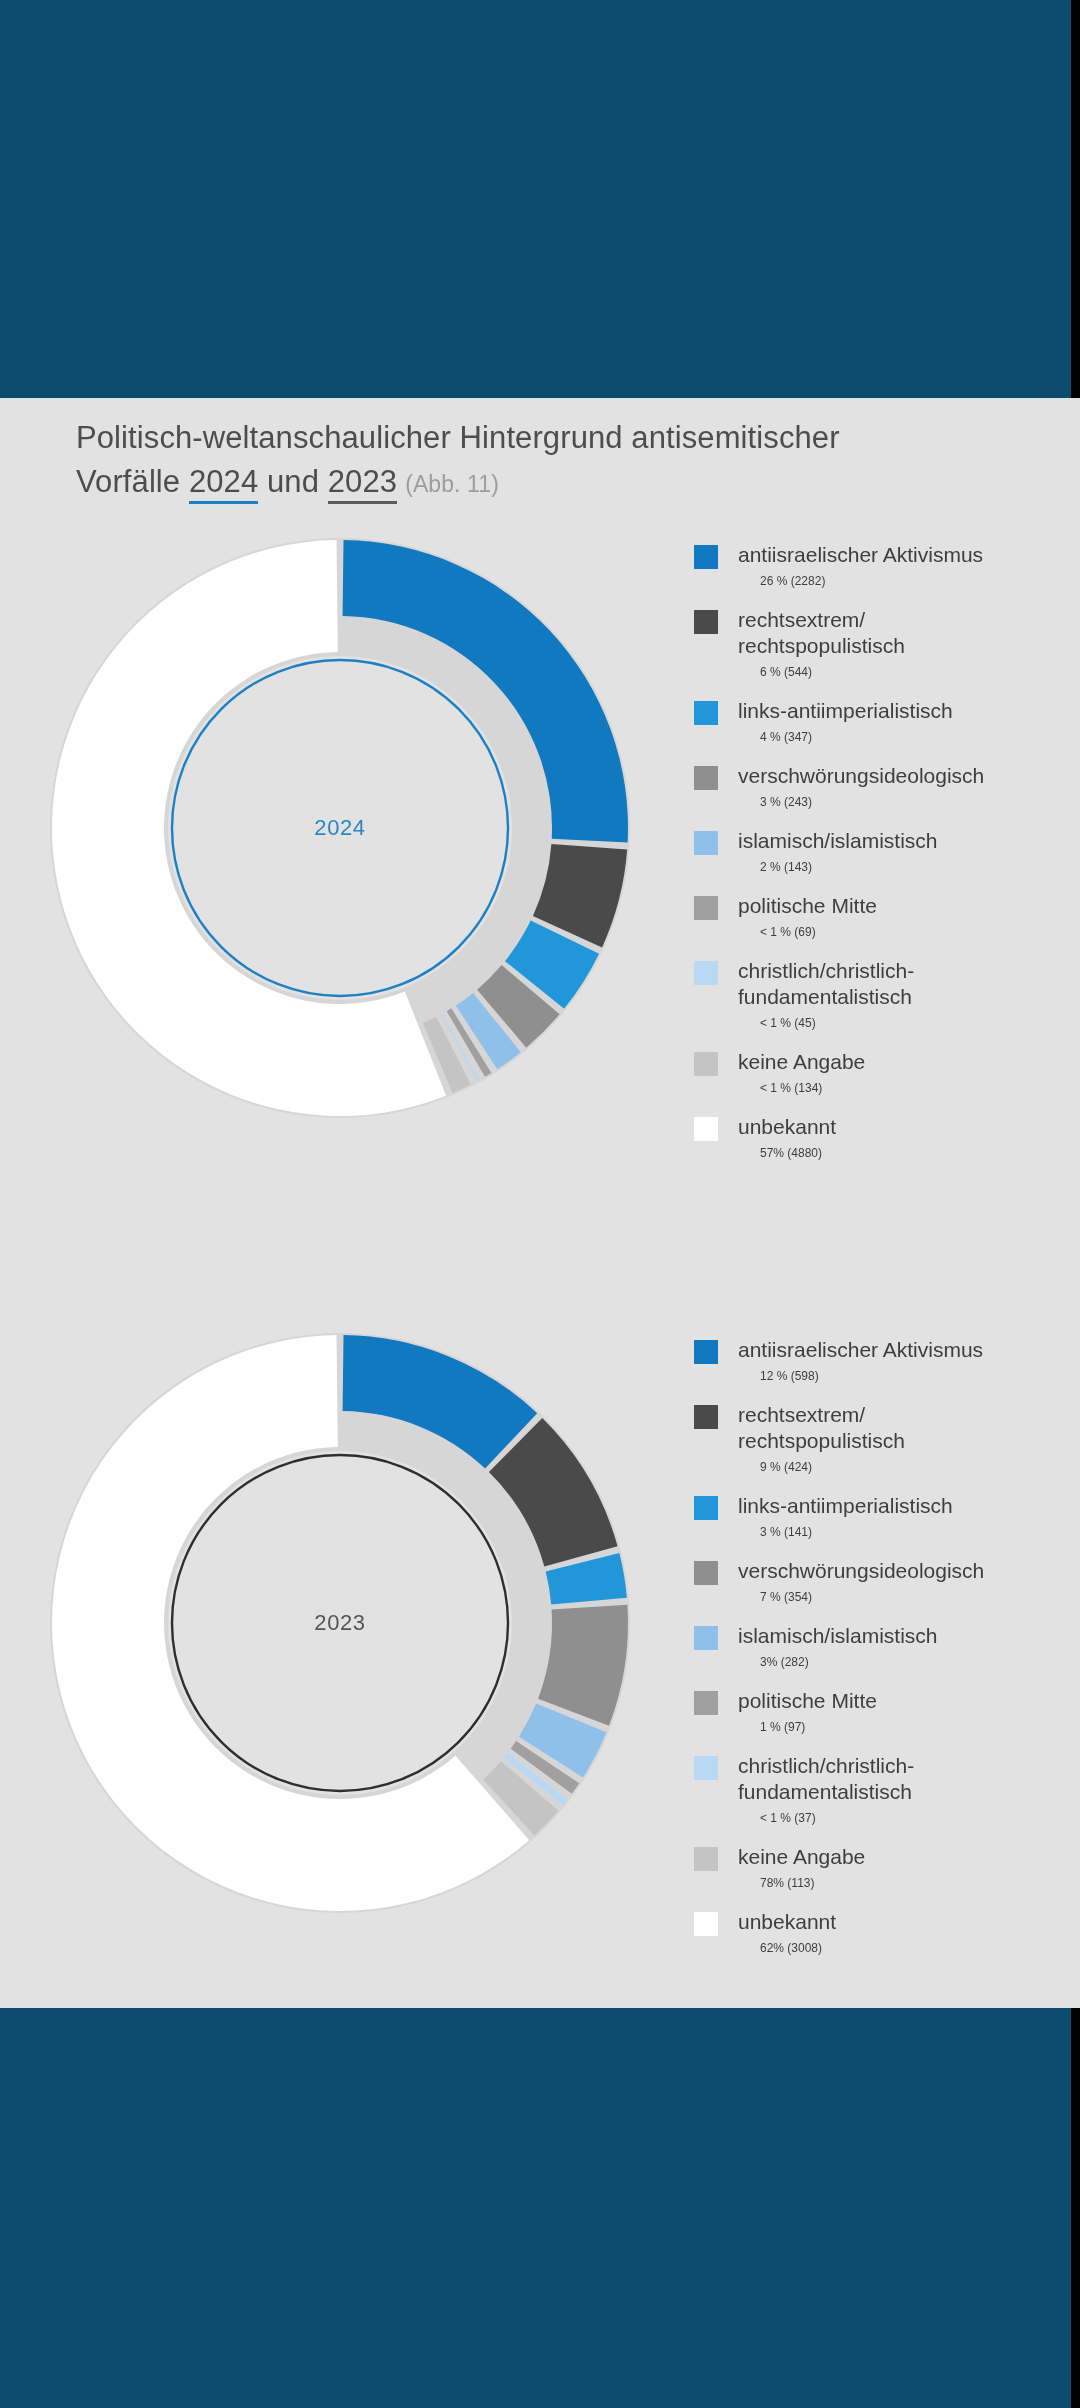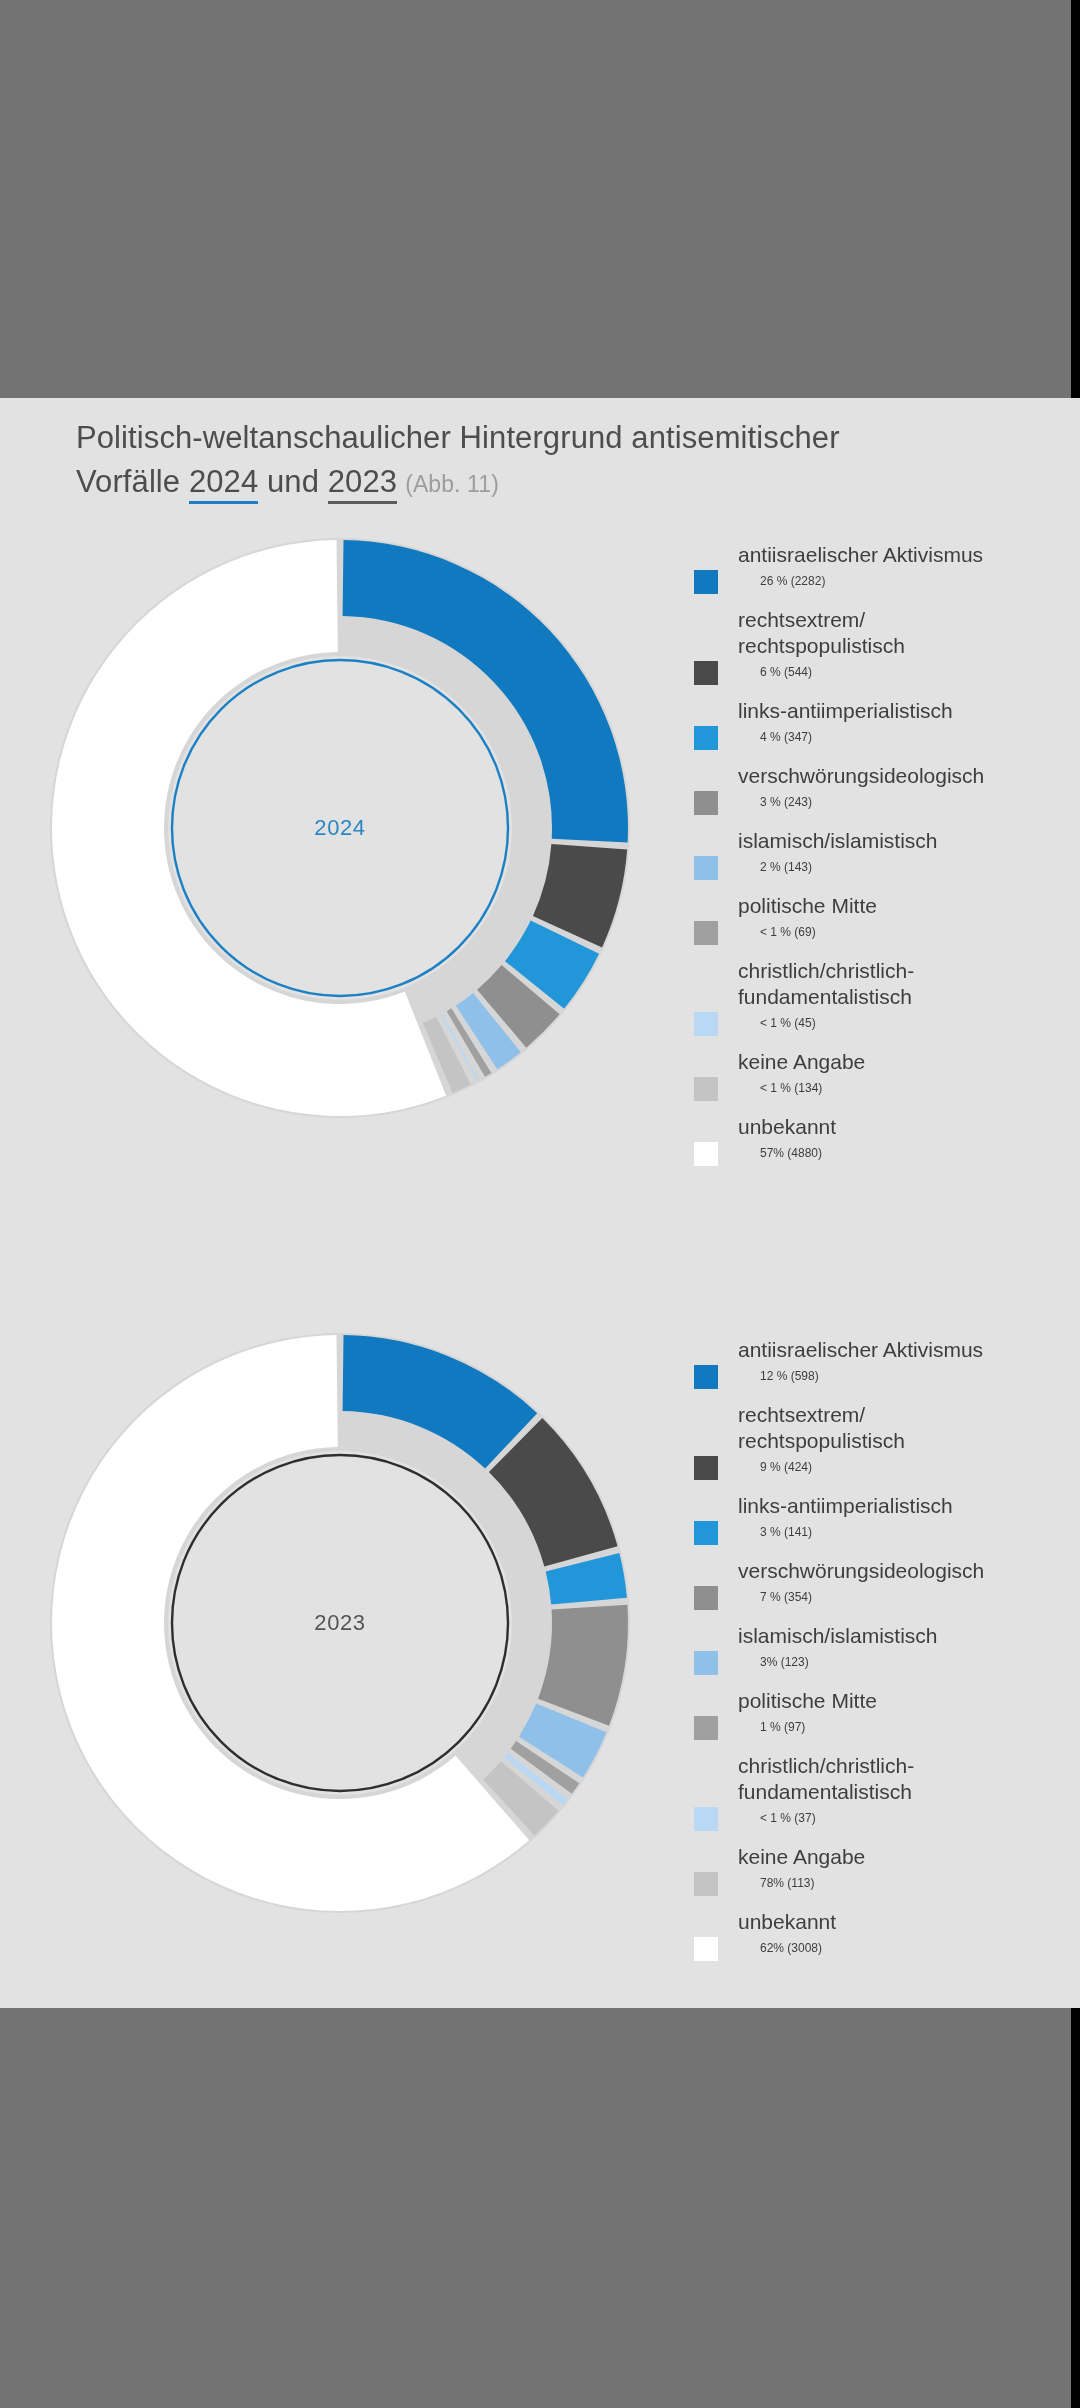--- a/index.html
+++ b/index.html
@@ -1,21 +1,21 @@
 <!DOCTYPE html>
 <html><head>
 <meta charset="utf-8">
 <style>
   html,body{margin:0;padding:0;background:#000;}
   body{
     width:1080px;height:2408px;overflow:hidden;
     font-family:"Liberation Sans","DejaVu Sans",sans-serif;
     -webkit-font-smoothing:antialiased;
   }
-  .screen{position:relative;width:1071px;height:2408px;background:#737373;}
+  .screen{position:relative;width:1071px;height:2408px;background:#0c4a6e;}
   .content{
     position:absolute;left:0;top:398px;width:1080px;height:1610px;
     background:#e2e2e2;
   }
 
   
   .title-wrap{position:absolute;left:76px;top:18px;width:940px;}
   .title-line{
     font-size:31px;line-height:44px;color:#4d4d4d;font-weight:400;
     letter-spacing:.1px;white-space:nowrap;
@@ -40,21 +40,21 @@
   .center-label{
     position:absolute;left:0;top:0;width:600px;height:600px;
     display:flex;align-items:center;justify-content:center;
     font-size:22px;letter-spacing:.6px;pointer-events:none;
   }
   .center-label.blue{color:#2b86c4;}
   .center-label.dark{color:#555;}
 
   
   .legend{position:absolute;left:694px;top:14px;width:370px;}
-  .legend-item{display:flex;align-items:flex-end;margin-bottom:13px;}
+  .legend-item{display:flex;align-items:flex-start;margin-bottom:13px;}
   .swatch{
     width:24px;height:24px;flex:0 0 24px;margin-top:3px;margin-right:20px;
   }
   .legend-texts{flex:1 1 auto;}
   .legend-label{
     font-size:21px;line-height:26px;color:#3e3e3e;
   }
   .legend-value{
     font-size:12px;line-height:26px;color:#3e3e3e;padding-left:22px;
   }
@@ -202,21 +202,21 @@
             <span class="swatch" style="background: rgb(143, 143, 143);"></span>
             <div class="legend-texts">
               <div class="legend-label">verschwörungsideologisch</div>
               <div class="legend-value">7 % (354)</div>
             </div>
           </div>
           <div class="legend-item">
             <span class="swatch" style="background: rgb(143, 192, 234);"></span>
             <div class="legend-texts">
               <div class="legend-label">islamisch/islamistisch</div>
-              <div class="legend-value">3% (123)</div>
+              <div class="legend-value">3% (282)</div>
             </div>
           </div>
           <div class="legend-item">
             <span class="swatch" style="background: rgb(160, 160, 160);"></span>
             <div class="legend-texts">
               <div class="legend-label">politische Mitte</div>
               <div class="legend-value">1 % (97)</div>
             </div>
           </div>
           <div class="legend-item">

